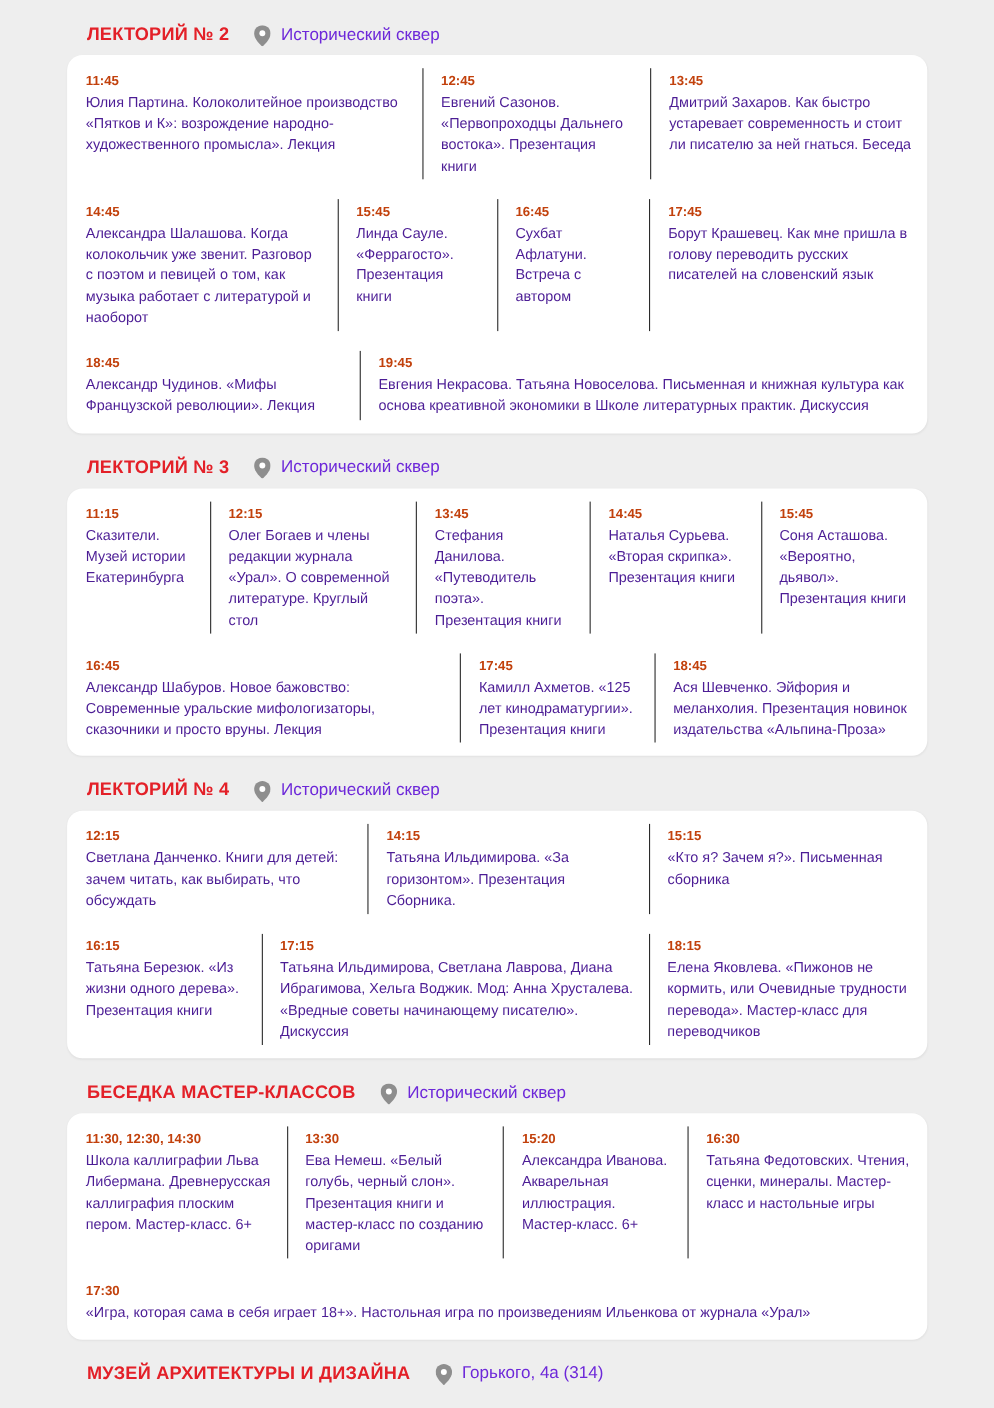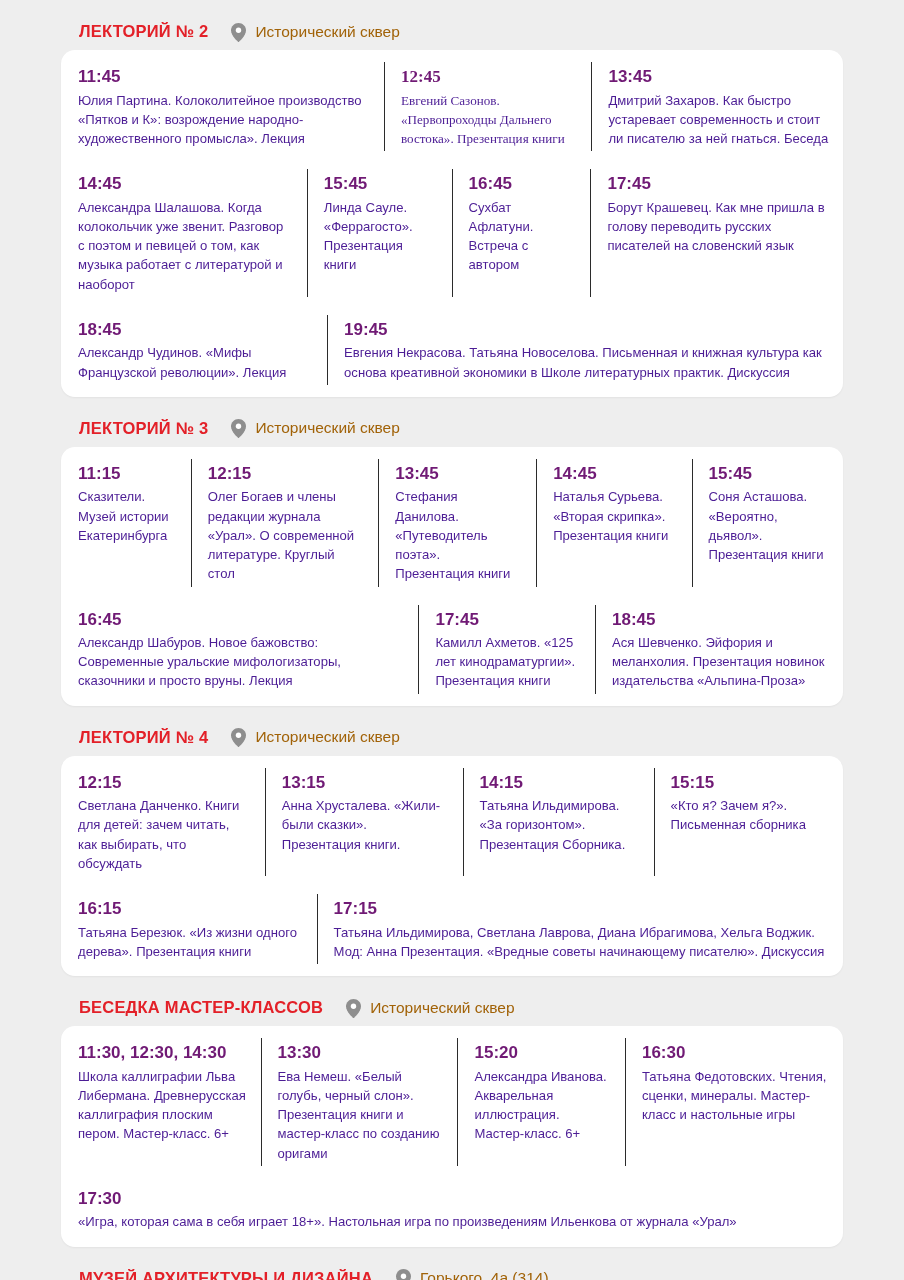--- a/index.html
+++ b/index.html
@@ -38,21 +38,21 @@
   .pin-icon {
     width: 15px;
     height: 18px;
     margin-left: 14px;
     display: inline-block;
     flex: 0 0 auto;
   }
   .pin-icon svg { display: block; }
 
   .venue-place {
-    color: #a16207;
+    color: #6d28d9;
     font-size: 15.5px;
     white-space: nowrap;
   }
 
   
   .card {
     background: #ffffff;
     border-radius: 14px;
     padding: 3px 0 3px 0;
     box-shadow: 0 1px 2px rgba(0,0,0,0.05);
@@ -75,23 +75,23 @@
     content: "";
     position: absolute;
     left: 0;
     top: 9px;
     bottom: 9px;
     width: 1px;
     background: #2b2b2b;
   }
 
   .slot-time {
-    font-size: 17px;
+    font-size: 12px;
     font-weight: bold;
-    color: #701a75;
+    color: #c2410c;
     line-height: 1.5;
     margin-bottom: 1px;
     white-space: nowrap;
   }
 
   .slot-text {
     font-size: 13.1px;
     color: #4c1d95;
     line-height: 1.47;
   }
@@ -111,21 +111,21 @@
             </svg>
           </span>
           <div class="venue-place">Исторический сквер</div>
         </div>
         <div class="card">
           <div class="row">
             <div class="slot" style="flex: 331 1 0px;">
               <div class="slot-time">11:45</div>
               <div class="slot-text">Юлия Партина. Колоколитейное производство «Пятков и К»: возрождение народно-художественного промысла». Лекция</div>
             </div>
-            <div class="slot" style="flex: 200 1 0px; font-family: Liberation Serif, serif;">
+            <div class="slot" style="flex: 200 1 0px;">
               <div class="slot-time">12:45</div>
               <div class="slot-text">Евгений Сазонов. «Первопроходцы Дальнего востока». Презентация книги</div>
             </div>
             <div class="slot" style="flex: 250 1 0px;">
               <div class="slot-time">13:45</div>
               <div class="slot-text">Дмитрий Захаров. Как быстро устаревает современность и стоит ли писателю за ней гнаться. Беседа</div>
             </div>
           </div>
           <div class="row">
             <div class="slot" style="flex: 255 1 0px;">
@@ -217,41 +217,41 @@
             </svg>
           </span>
           <div class="venue-place">Исторический сквер</div>
         </div>
         <div class="card">
           <div class="row">
             <div class="slot" style="flex: 205 1 0px;">
               <div class="slot-time">12:15</div>
               <div class="slot-text">Светлана Данченко. Книги для детей: зачем читать, как выбирать, что обсуждать</div>
             </div>
-            <div class="slot" style="flex: 198 1 0px;">
-              <div class="slot-time">13:15</div>
-              <div class="slot-text">Анна Хрусталева. «Жили-были сказки». Презентация книги.</div>
-            </div>
             <div class="slot" style="flex: 190 1 0px;">
               <div class="slot-time">14:15</div>
               <div class="slot-text">Татьяна Ильдимирова. «За горизонтом». Презентация Сборника.</div>
             </div>
             <div class="slot" style="flex: 188 1 0px;">
               <div class="slot-time">15:15</div>
               <div class="slot-text">«Кто я? Зачем я?». Письменная сборника</div>
             </div>
           </div>
           <div class="row">
             <div class="slot" style="flex: 165 1 0px;">
               <div class="slot-time">16:15</div>
               <div class="slot-text">Татьяна Березюк. «Из жизни одного дерева». Презентация книги</div>
             </div>
             <div class="slot" style="flex: 364 1 0px;">
               <div class="slot-time">17:15</div>
-              <div class="slot-text">Татьяна Ильдимирова, Светлана Лаврова, Диана Ибрагимова, Хельга Воджик. Мод: Анна Презентация. «Вредные советы начинающему писателю». Дискуссия</div>
+              <div class="slot-text">Татьяна Ильдимирова, Светлана Лаврова, Диана Ибрагимова, Хельга Воджик. Мод: Анна Хрусталева. «Вредные советы начинающему писателю». Дискуссия</div>
+            </div>
+            <div class="slot" style="flex: 252 1 0px;">
+              <div class="slot-time">18:15</div>
+              <div class="slot-text">Елена Яковлева. «Пижонов не кормить, или Очевидные трудности перевода». Мастер-класс для переводчиков</div>
             </div>
           </div>
         </div>
       </div>
       <div class="venue-block">
         <div class="venue-head">
           <div class="venue-title">БЕСЕДКА МАСТЕР-КЛАССОВ</div>
           <span class="pin-icon">
             <svg viewBox="0 0 15 19" width="15" height="19" aria-hidden="true">
               <path d="M7.5 0C3.36 0 0 3.3 0 7.36c0 5.4 6.68 11.2 6.96 11.44a.83.83 0 0 0 1.08 0C8.32 18.56 15 12.76 15 7.36 15 3.3 11.64 0 7.5 0z" fill="#8e8e8e"></path>

